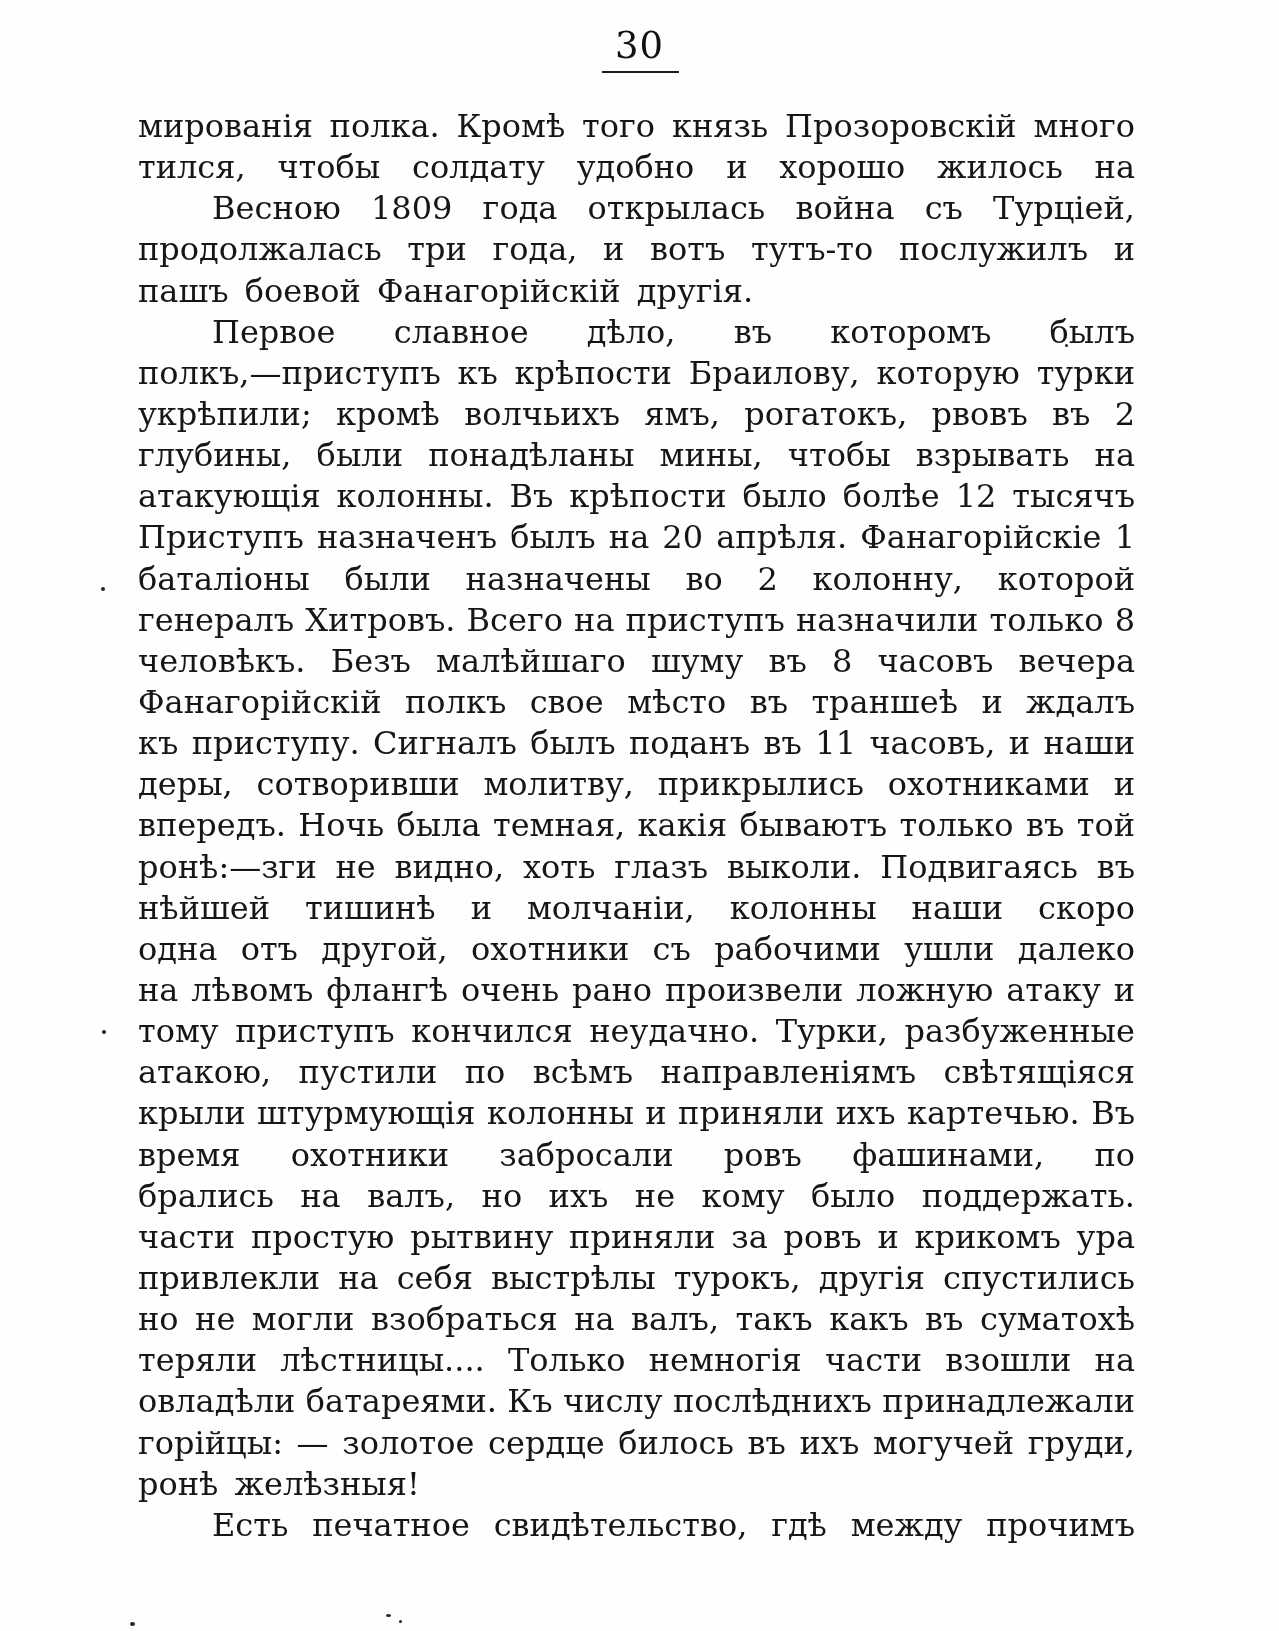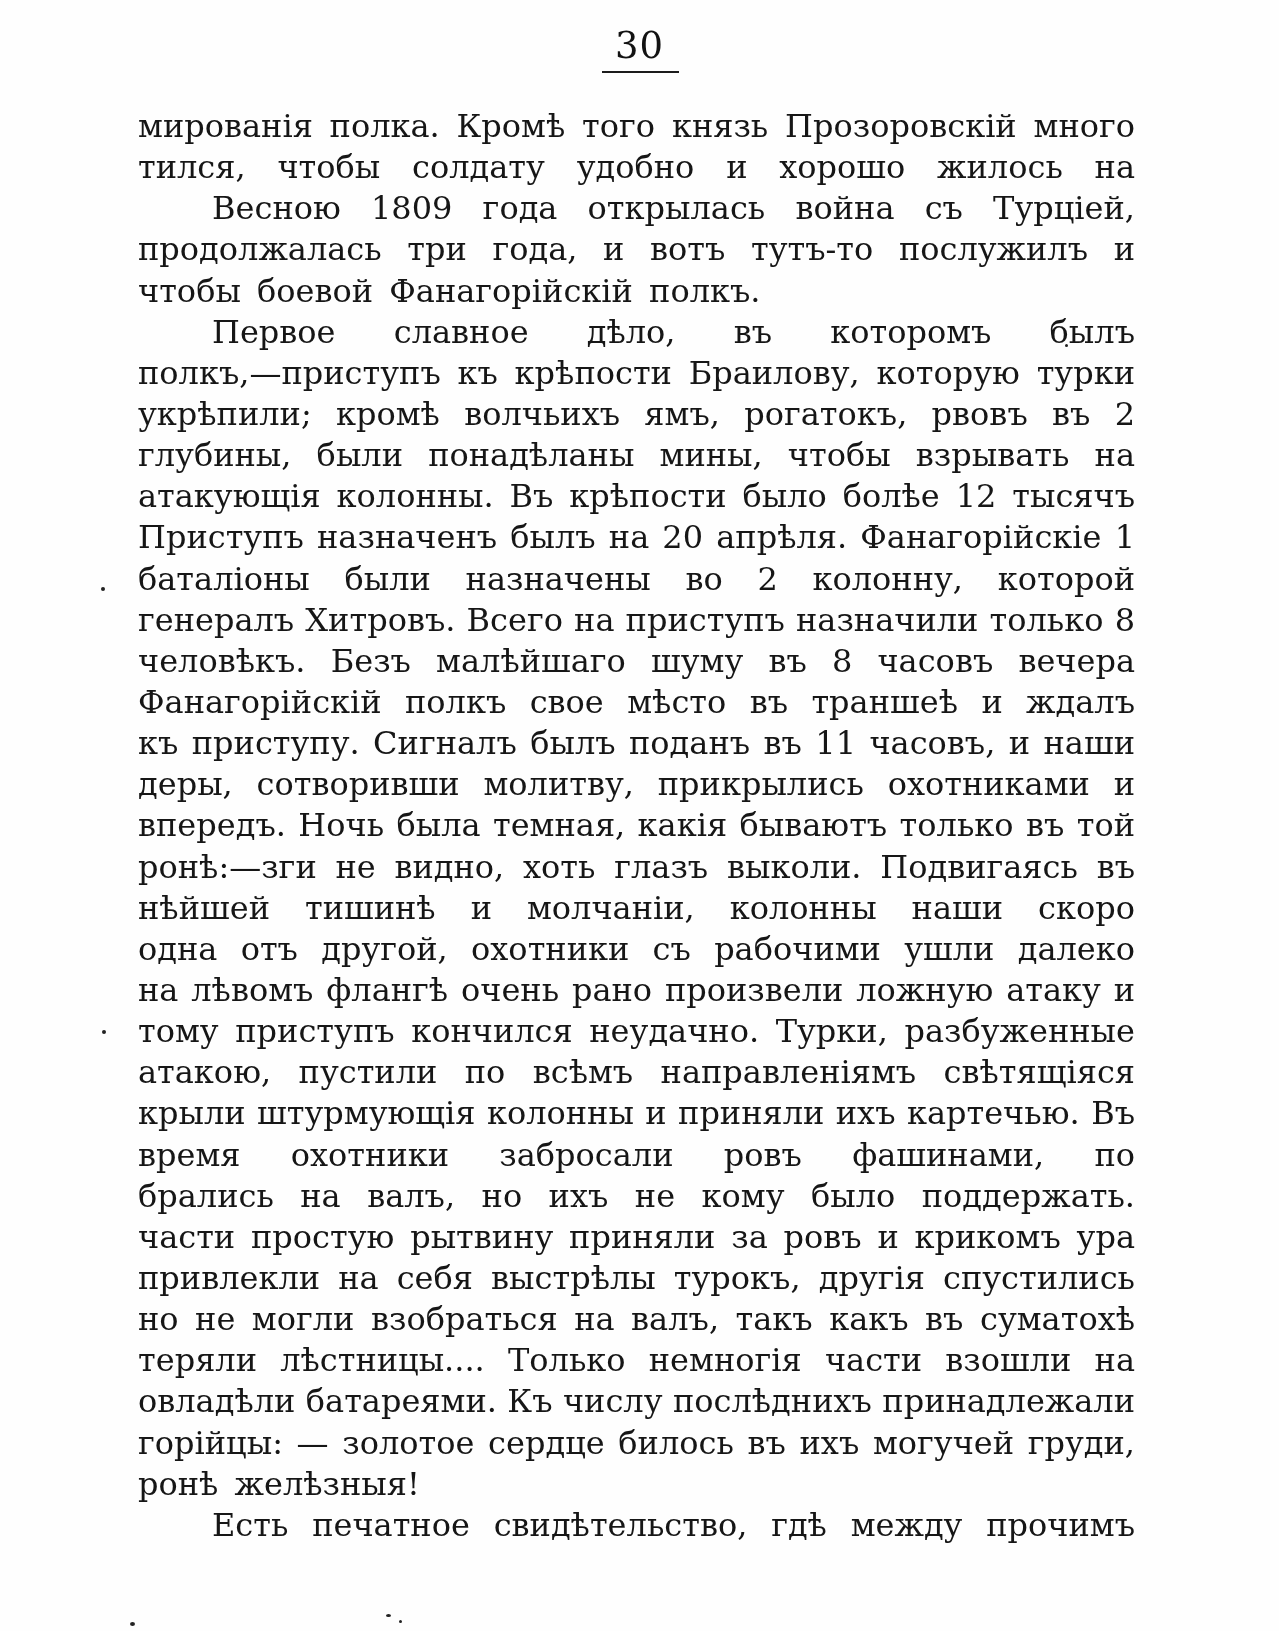--- a/index.html
+++ b/index.html
@@ -62,21 +62,21 @@
   <div class="page-number">30</div>
   <div class="page-rule"></div>
   <div class="text-block">
       <div class="paragraph">
         <div class="line">мированія полка. Кромѣ того князь Прозоровскій много забо-</div>
         <div class="line endline">тился, чтобы солдату удобно и хорошо жилось на службѣ.</div>
       </div>
       <div class="paragraph">
         <div class="line indent">Весною 1809 года открылась война съ Турціей, которая</div>
         <div class="line">продолжалась три года, и вотъ тутъ-то послужилъ и отличился</div>
-        <div class="line endline">чтобы боевой Фанагорійскій полкъ.</div>
+        <div class="line endline">пашъ боевой Фанагорійскій другія.</div>
       </div>
       <div class="paragraph">
         <div class="line indent">Первое славное дѣло, въ которомъ былъ Фанагорійскій</div>
         <div class="line">полкъ,—приступъ къ крѣпости Браилову, которую турки сильно</div>
         <div class="line">укрѣпили; кромѣ волчьихъ ямъ, рогатокъ, рвовъ въ 2 сажени</div>
         <div class="line">глубины, были понадѣланы мины, чтобы взрывать на воздухъ</div>
         <div class="line">атакующія колонны. Въ крѣпости было болѣе 12 тысячъ войска.</div>
         <div class="line">Приступъ назначенъ былъ на 20 апрѣля. Фанагорійскіе 1 и 3</div>
         <div class="line">баталіоны были назначены во 2 колонну, которой начальствовалъ</div>
         <div class="line">генералъ Хитровъ. Всего на приступъ назначили только 8 тысячъ</div>

